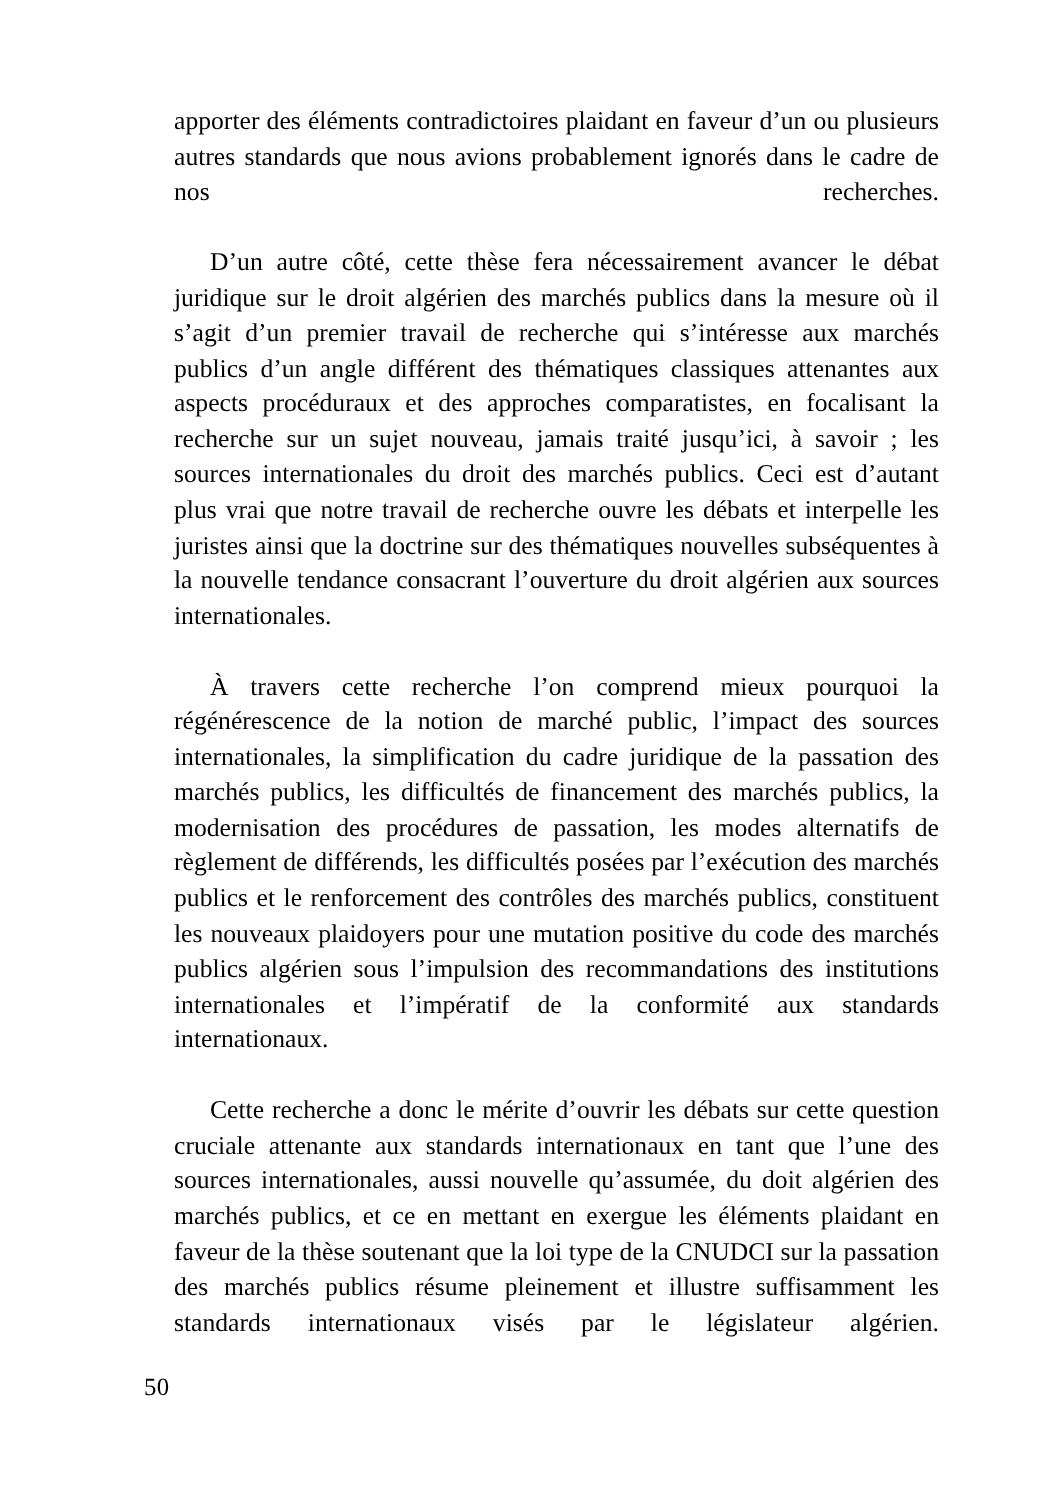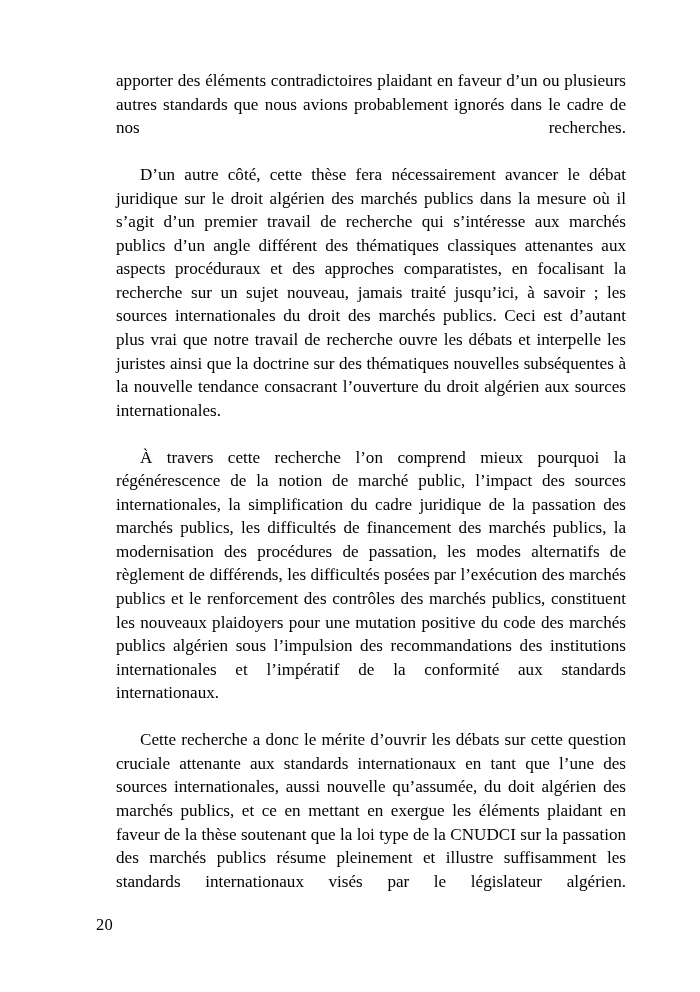--- a/index.html
+++ b/index.html
@@ -74,15 +74,15 @@
 
 <div id="page">
 
   <div id="text-block">
     <p class="para first">apporter des éléments contradictoires plaidant en faveur d’un ou plusieurs autres standards que nous avions probablement ignorés dans le cadre de nos recherches.</p>
     <p class="para">D’un autre côté, cette thèse fera nécessairement avancer le débat juridique sur le droit algérien des marchés publics dans la mesure où il s’agit d’un premier travail de recherche qui s’intéresse aux marchés publics d’un angle différent des thématiques classiques attenantes aux aspects procéduraux et des approches comparatistes, en focalisant la recherche sur un sujet nouveau, jamais traité jusqu’ici, à savoir ; les sources internationales du droit des marchés publics. Ceci est d’autant plus vrai que notre travail de recherche ouvre les débats et interpelle les juristes ainsi que la doctrine sur des thématiques nouvelles subséquentes à la nouvelle tendance consacrant l’ouverture du droit algérien aux sources internationales.</p>
     <p class="para">À travers cette recherche l’on comprend mieux pourquoi la régénérescence de la notion de marché public, l’impact des sources internationales, la simplification du cadre juridique de la passation des marchés publics, les difficultés de financement des marchés publics, la modernisation des procédures de passation, les modes alternatifs de règlement de différends, les difficultés posées par l’exécution des marchés publics et le renforcement des contrôles des marchés publics, constituent les nouveaux plaidoyers pour une mutation positive du code des marchés publics algérien sous l’impulsion des recommandations des institutions internationales et l’impératif de la conformité aux standards internationaux.</p>
     <p class="para">Cette recherche a donc le mérite d’ouvrir les débats sur cette question cruciale attenante aux standards internationaux en tant que l’une des sources internationales, aussi nouvelle qu’assumée, du doit algérien des marchés publics, et ce en mettant en exergue les éléments plaidant en faveur de la thèse soutenant que la loi type de la CNUDCI sur la passation des marchés publics résume pleinement et illustre suffisamment les standards internationaux visés par le législateur algérien.</p>
   </div>
 
-  <div id="page-number">20</div>
+  <div id="page-number">50</div>
 
 </div>
 
 </body></html>

